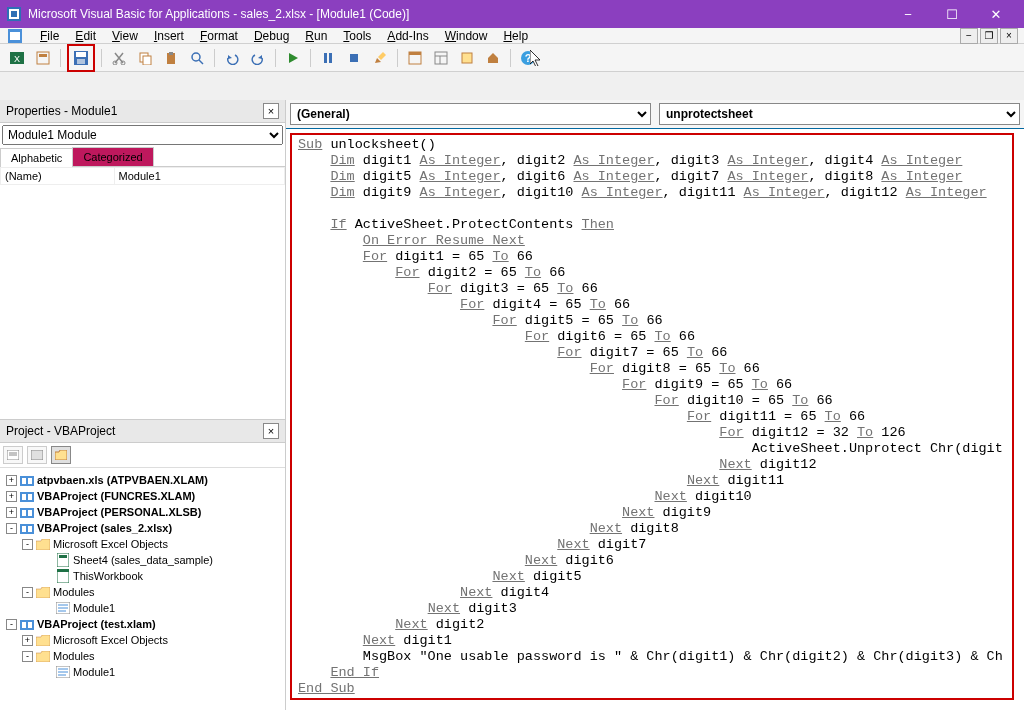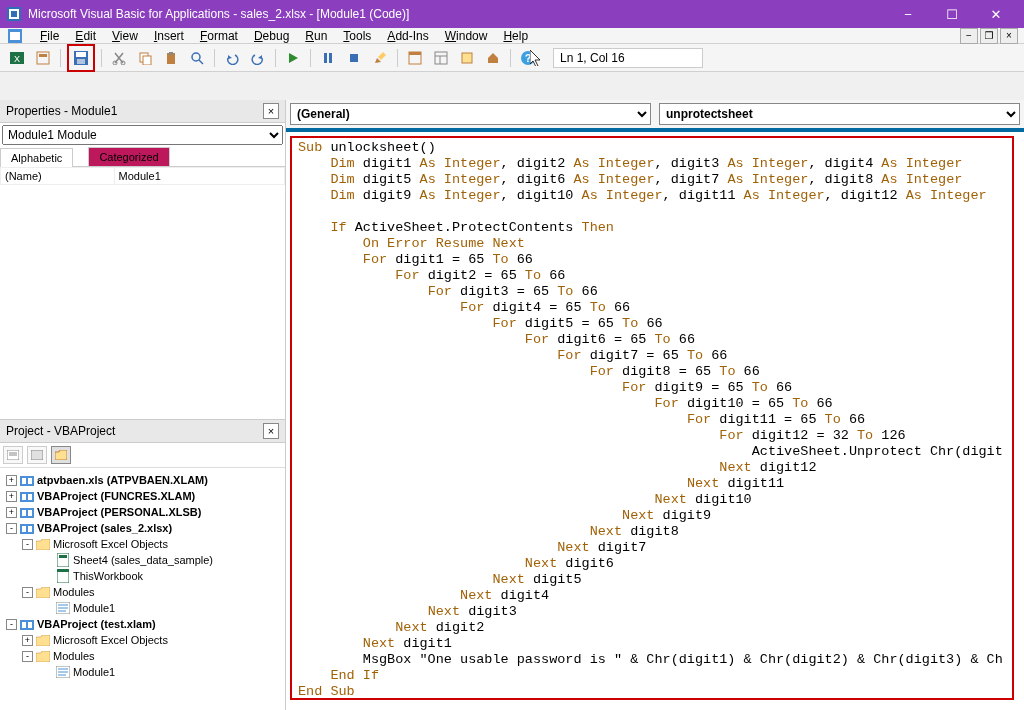--- a/index.html
+++ b/index.html
@@ -26,21 +26,21 @@
 
 .workspace { display: flex; height: calc(710px - 28px - 24px - 28px); margin-top: 28px; }
 .leftpane { width: 286px; display: flex; flex-direction: column; background: #fff; border-right: 1px solid #ccc; }
 
 .panel { display: flex; flex-direction: column; border-bottom: 1px solid #ccc; }
 .panel-head { background: #e8e8e8; padding: 3px 6px; font-size: 12px; display: flex; align-items: center; border-bottom: 1px solid #ccc; }
 .panel-head .closex { margin-left: auto; width: 16px; height: 16px; border: 1px solid #888; display:flex; align-items:center; justify-content:center; font-size:11px; background:#fff; }
 
 .prop-combo { margin: 2px; }
 .prop-combo select { width: 100%; font-size: 12px; padding: 1px; }
-.tabs { display: flex; border-bottom: 1px solid #ccc; font-size: 11px; gap: 16px; }
+.tabs { display: flex; border-bottom: 1px solid #ccc; font-size: 11px; }
 .tabs .tab { padding: 3px 10px; border: 1px solid #ccc; border-bottom: none; background: #fff; margin-right: -1px; }
 .tabs .tab.active { background: #fff; position: relative; top: 1px; }
 .tabs .tab:not(.active){ background: #be185d; }
 .propgrid { flex: 1; overflow: auto; background: #fff; }
 .propgrid table { width: 100%; border-collapse: collapse; font-size: 11px; }
 .propgrid td { border: 1px solid #eee; padding: 2px 4px; }
 .propgrid td:first-child { width: 40%; }
 
 .proj-toolbar { padding: 3px; display:flex; gap:4px; border-bottom:1px solid #ddd; }
 .proj-toolbar .pbtn { width:20px; height:18px; border:1px solid #ccc; background:#f8f8f8; display:flex; align-items:center; justify-content:center; }
@@ -49,28 +49,28 @@
 .tree .node { display:flex; align-items:center; padding: 1px 0; white-space:nowrap; }
 .tree .indent0 { padding-left: 2px; }
 .tree .indent1 { padding-left: 18px; }
 .tree .indent2 { padding-left: 38px; }
 .tree .expander { width:11px; height:11px; border:1px solid #888; display:inline-flex; align-items:center; justify-content:center; font-size:9px; margin-right:3px; background:#fff; line-height:1; }
 .tree .noexp { width:11px; margin-right:3px; display:inline-block; }
 .tree .ticon { width:14px; height:14px; margin-right:3px; display:inline-flex; align-items:center; justify-content:center; }
 .tree .bold { font-weight: bold; }
 
 .codearea { flex: 1; display: flex; flex-direction: column; background: #fff; }
-.dropdowns { display: flex; padding: 3px 4px; gap: 8px; background: #f5f5f5; border-bottom: 4px solid #0369a1; }
+.dropdowns { display: flex; padding: 3px 4px; gap: 8px; background: #f5f5f5; border-bottom: 1px solid #0369a1; }
 .dropdowns .dd { flex: 1; position: relative; }
 .dropdowns .dd select { width: 100%; font-size: 12px; font-weight: bold; padding: 2px; border: 1px solid #888; background: #fff; }
 
 .codewrap { flex: 1; position: relative; overflow: hidden; }
 .codehl { position: absolute; top: 4px; left: 4px; right: 10px; bottom: 30px; border: 2px solid #c00; pointer-events: none; z-index: 5; }
 .code { position: absolute; inset: 0; padding: 8px 12px; font-family: Consolas, "Courier New", monospace; font-size: 13.5px; line-height: 16px; overflow: auto; white-space: pre; color: #000; }
-.kw { color: #a16207; }
+.kw { color: #737373; text-decoration: underline; }
 .scroll-h { position: absolute; bottom: 0; left: 0; right: 16px; height: 16px; background: #f0f0f0; border-top: 1px solid #ccc; display:flex; }
 .scroll-h .thumb-btn { width:16px; height:16px; background:#e0e0e0; border:1px solid #bbb; }
 .scroll-h .track { flex:1; background:#f0f0f0; position:relative; }
 .scroll-h .thumb { position:absolute; left:0; width:60px; height:14px; top:1px; background:#c8c8c8; border:1px solid #aaa; }
 .corner-btns { position:absolute; bottom:0; left:0; display:flex; }
 .corner-btns .cbtn { width:16px; height:16px; border:1px solid #bbb; background:#e8e8e8; font-size:10px; display:flex; align-items:center; justify-content:center; }
 
 .cursor-arrow { position: absolute; width: 12px; height: 16px; pointer-events: none; z-index: 10; }
 </style>
 </head>
@@ -217,21 +217,20 @@
         <path d="M2 7 L7 2 L12 7 L12 12 L2 12 Z" fill="#c08040"></path>
       </svg>
     </div>
   <div class="sep"></div>
   <div class="tbtn">
       <svg width="16" height="16">
         <circle cx="8" cy="8" r="7" fill="#3b9fe0"></circle>
         <text x="8" y="12" font-size="11" fill="#fff" text-anchor="middle" font-weight="bold">?</text>
       </svg>
     </div>
-  <div class="pos">Ln 1, Col 16</div>
   <svg class="cursor-arrow" style="left:530px; top:6px;" width="12" height="18">
       <path d="M0 0 L0 14 L3 11 L6 17 L8 16 L5 10 L10 10 Z" fill="#fff" stroke="#000" stroke-width="0.8"></path>
     </svg>
 </div>
 
 <div class="workspace">
   <div class="leftpane">
     <div class="panel" style="height: 320px;">
       <div class="panel-head">
         <span>Properties - Module1</span>

